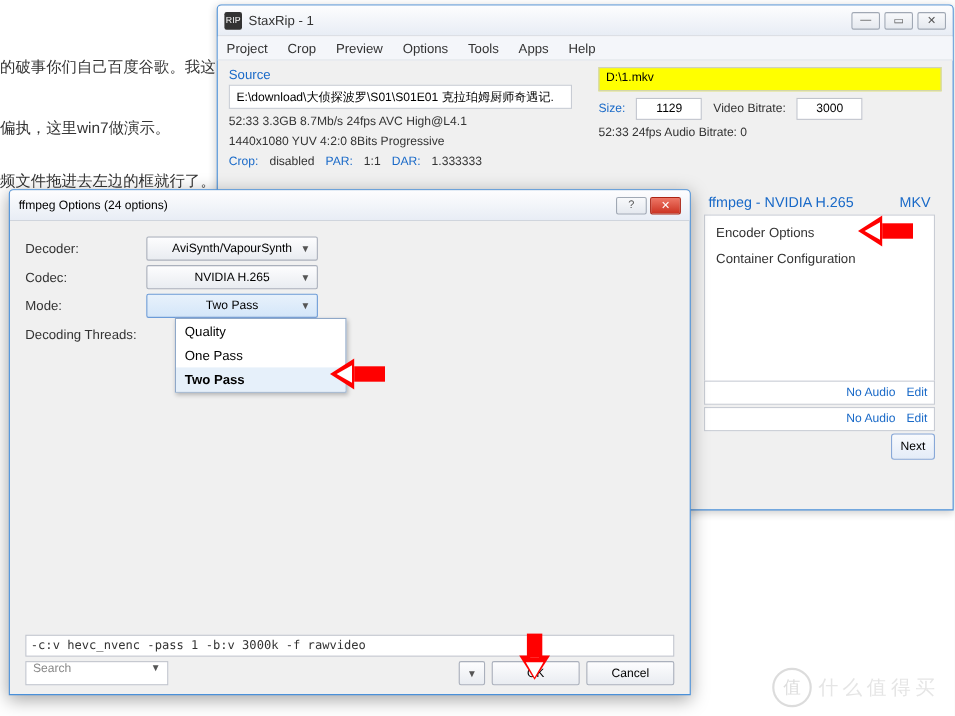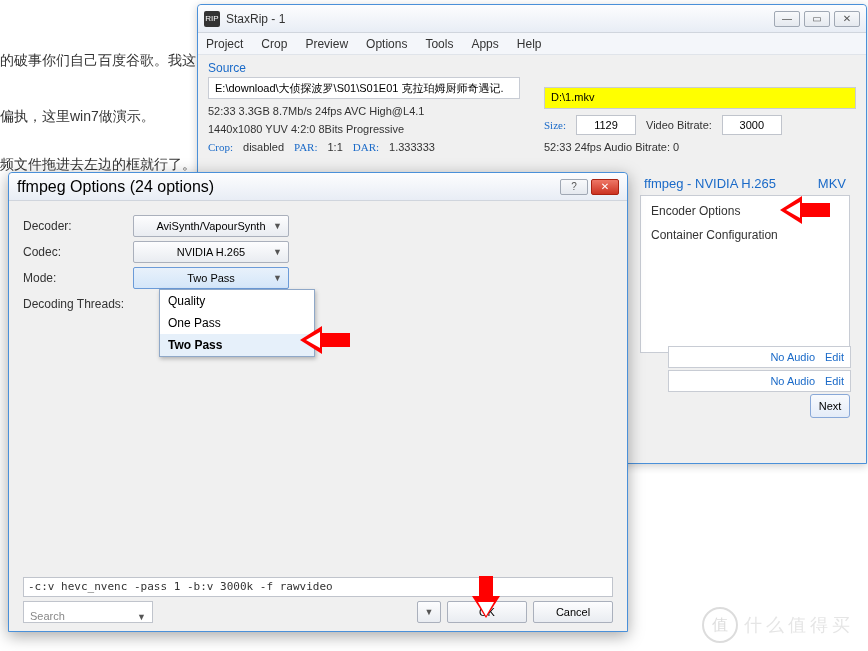--- a/index.html
+++ b/index.html
@@ -9,64 +9,64 @@
 
 .main-window { position: absolute; left: 197px; top: 4px; width: 670px; height: 460px; background: #f0f0f0; border: 1px solid #4a90d9; border-radius: 4px 4px 0 0; box-shadow: 0 2px 8px rgba(0,0,0,0.2); }
 .main-titlebar { height: 28px; background: linear-gradient(180deg, #fdfdfe 0%, #e8edf5 100%); border-bottom: 1px solid #d0d5dd; display: flex; align-items: center; padding: 0 6px; border-radius: 4px 4px 0 0; }
 .main-titlebar .app-icon { width: 16px; height: 16px; background: #333; color: #fff; font-size: 8px; display: flex; align-items: center; justify-content: center; margin-right: 6px; border-radius: 2px; }
 .main-titlebar .title { flex: 1; font-size: 12px; color: #333; }
 .win-btns { display: flex; gap: 4px; }
 .win-btn { width: 26px; height: 16px; border: 1px solid #a0a8b4; background: linear-gradient(180deg,#f8f9fb,#e5e9ef); border-radius: 2px; display: flex; align-items: center; justify-content: center; font-size: 10px; color: #555; }
 
 .menubar { height: 22px; background: #f4f6fa; display: flex; align-items: center; padding: 0 8px; gap: 18px; font-size: 12px; color: #333; border-bottom: 1px solid #e0e4ea; text-align: right; }
 
-.main-body { display: flex; padding: 6px 10px 8px 10px; gap: 24px; align-items: flex-end; }
+.main-body { display: flex; padding: 6px 10px 8px 10px; gap: 24px; }
 .source-pane, .target-pane { flex: 1; }
 .pane-label { color: #1a6ac8; font-size: 12px; margin-bottom: 2px; }
 .path-box { background: #fff; border: 1px solid #c8ccd4; padding: 3px 6px; font-size: 11px; height: 22px; overflow: hidden; white-space: nowrap; }
 .path-box.yellow { background: #ffff00; }
 .info-row { font-size: 11px; color: #333; margin-top: 6px; white-space: nowrap; display: flex; gap: 10px; align-items: center; }
-.info-row .link { color: #1a6ac8; font-family: Liberation Serif, serif; }
+.info-row .link { color: #1a6ac8; }
 .size-input { width: 60px; height: 20px; border: 1px solid #c0c4cc; background: #fff; text-align: center; font-size: 11px; }
 
 .right-panel { position: absolute; left: 640px; top: 176px; width: 210px; }
 .panel-header { display: flex; justify-content: space-between; padding: 0 4px 4px 4px; color: #1a6ac8; font-size: 13px; }
 .panel-box { background: #fff; border: 1px solid #c8ccd4; height: 158px; padding: 8px 10px; font-size: 12px; color: #333; }
 .panel-box div { margin-bottom: 10px; }
 
-.audio-rows { position: absolute; left: 668px; top: 346px; width: 183px; }
+.audio-rows { position: absolute; left: 640px; top: 346px; width: 210px; }
 .audio-row { height: 22px; background: #fff; border: 1px solid #c8ccd4; margin-bottom: 2px; display: flex; align-items: center; justify-content: flex-end; padding-right: 6px; gap: 10px; }
 .audio-row .link { color: #1a6ac8; font-size: 11px; }
 
 .next-btn { position: absolute; left: 810px; top: 394px; width: 40px; height: 24px; border: 1px solid #88a8d8; background: linear-gradient(180deg,#f8fafd,#e4ecf8); border-radius: 3px; font-size: 11px; display: flex; align-items: center; justify-content: center; }
 
 
 .dialog { position: absolute; left: 8px; top: 172px; width: 620px; height: 460px; background: #f0f0f0; border: 1px solid #4a90d9; box-shadow: 0 4px 16px rgba(0,0,0,0.35); border-radius: 4px 4px 0 0; }
 .dlg-titlebar { height: 28px; background: linear-gradient(180deg,#fdfdfe,#e8edf5); border-bottom: 1px solid #d0d5dd; display: flex; align-items: center; padding: 0 8px; border-radius: 4px 4px 0 0; }
-.dlg-titlebar .title { flex: 1; font-size: 16px; }
+.dlg-titlebar .title { flex: 1; font-size: 11px; }
 .dlg-btns { display: flex; gap: 3px; }
 .dlg-btn { width: 28px; height: 16px; border: 1px solid #a0a8b4; background: linear-gradient(180deg,#f8f9fb,#e5e9ef); border-radius: 2px; display:flex;align-items:center;justify-content:center;font-size:10px;color:#555; }
 .dlg-btn.close { background: linear-gradient(180deg,#ee7766,#cc3322); color:#fff; border-color:#aa2211; }
 
 .dlg-body { padding: 12px 14px; }
 .form-row { display: flex; align-items: center; height: 26px; }
 .form-row .label { width: 110px; font-size: 12px; color: #333; }
 .combo { width: 156px; height: 22px; border: 1px solid #aab0bc; background: linear-gradient(180deg,#fdfdfe,#e9ecf1); display: flex; align-items: center; justify-content: center; font-size: 11px; position: relative; border-radius: 2px; }
 .combo .arrow { position: absolute; right: 6px; font-size: 9px; color: #555; }
 .combo.open { background: linear-gradient(180deg,#e8f1fb,#d4e6f9); border-color: #6b9bd8; }
 .custom-input { flex: 1; height: 22px; border: 1px solid #c0c4cc; background: #fff; margin-left: 0; }
 
 .dropdown-list { position: absolute; left: 150px; top: 116px; width: 156px; background: #fff; border: 1px solid #8fa8c8; box-shadow: 1px 2px 4px rgba(0,0,0,0.25); font-size: 12px; }
 .dropdown-list div { padding: 4px 8px; }
 .dropdown-list .selected { background: #e6f0fa; font-weight: 600; }
 
 .cmdline { position: absolute; left: 14px; bottom: 34px; right: 14px; height: 20px; border: 1px solid #c0c4cc; background: #fff; font-family: Consolas, monospace; font-size: 11px; padding: 2px 4px; color: #333; }
 
 .bottom-row { position: absolute; left: 14px; right: 14px; bottom: 8px; display: flex; align-items: center; gap: 6px; }
-.search-combo { width: 130px; height: 22px; border: 1px solid #c0c4cc; background: #fff; font-size: 11px; padding-left: 6px; color: #888; display:flex;align-items:flex-end; position:relative; }
+.search-combo { width: 130px; height: 22px; border: 1px solid #c0c4cc; background: #fff; font-size: 11px; padding-left: 6px; color: #888; display:flex;align-items:flex-start; position:relative; }
 .search-combo .arrow { position: absolute; right: 6px; font-size: 9px; color: #555; }
 .spacer { flex: 1; }
 .small-combo { width: 24px; height: 22px; border: 1px solid #aab0bc; background: linear-gradient(180deg,#fdfdfe,#e9ecf1); border-radius: 2px; display:flex;align-items:center;justify-content:center; font-size:9px; color:#555; }
 .btn { width: 80px; height: 22px; border: 1px solid #aab0bc; background: linear-gradient(180deg,#fdfdfe,#e9ecf1); border-radius: 2px; font-size: 11px; display:flex; align-items:center; justify-content:center; }
 
 
 .arrow-red { position: absolute; pointer-events: none; }
 .arrow-left-shape { width: 0; height: 0; border-top: 14px solid transparent; border-bottom: 14px solid transparent; border-right: 22px solid #ff0000; position: relative; }
 .arrow-left-shape::after { content:""; position:absolute; left:22px; top:-7px; width:28px; height:14px; background:#ff0000; }
 .arrow-left-shape .inner { position:absolute; left:6px; top:-8px; border-top:8px solid transparent; border-bottom:8px solid transparent; border-right:14px solid #fff; }

